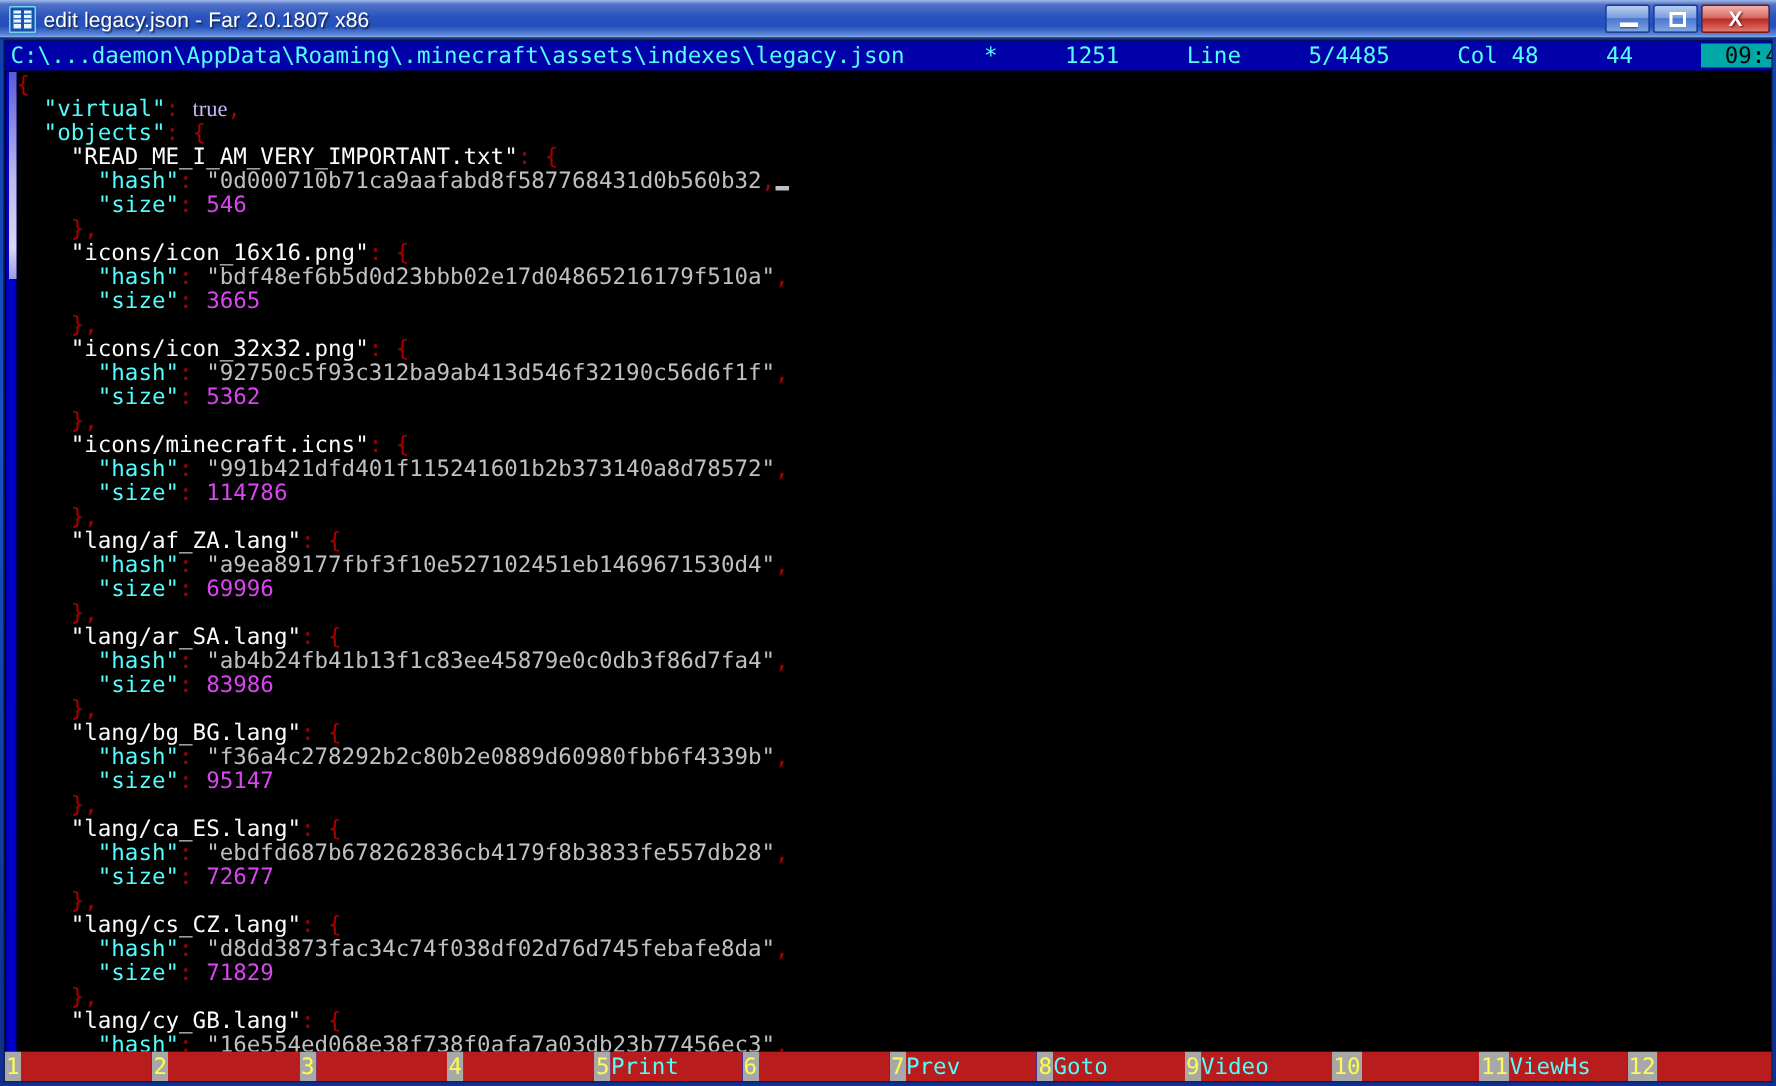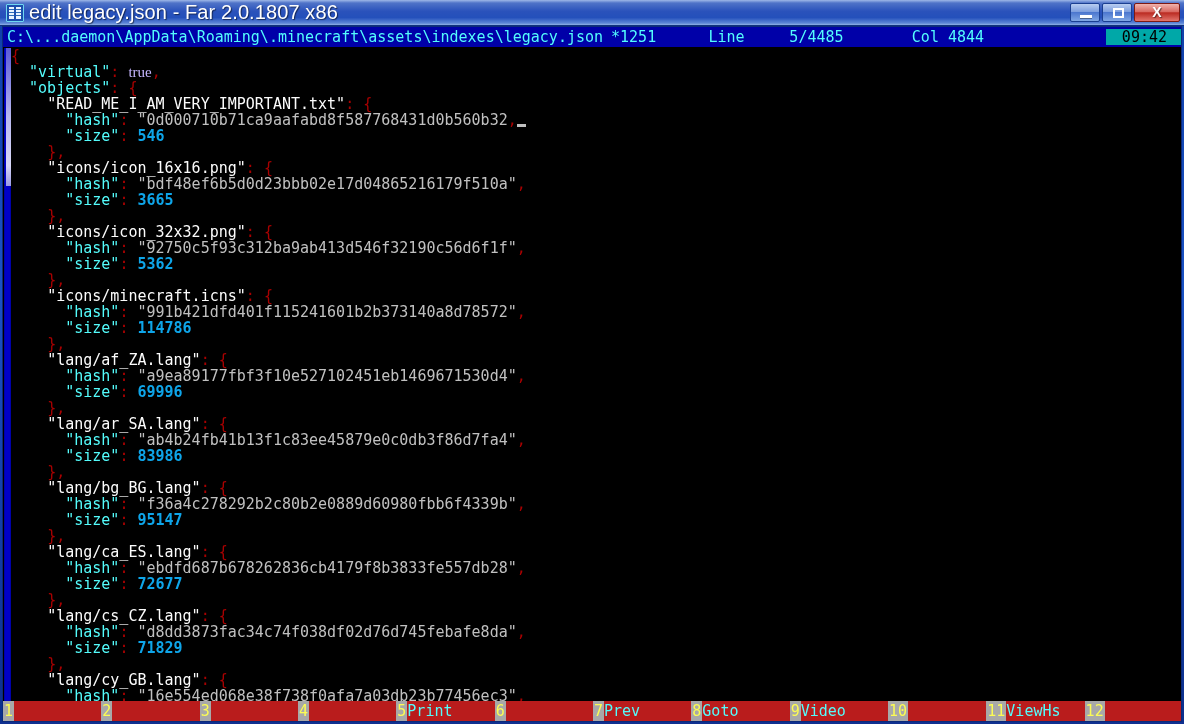--- a/index.html
+++ b/index.html
@@ -58,21 +58,21 @@
     box-shadow:
        7px 0 0 0 #2a6ab8,
        0px 3px 0 0 #2a6ab8,
        7px 3px 0 0 #2a6ab8,
        0px 6px 0 0 #2a6ab8,
        7px 6px 0 0 #2a6ab8;
   }
   .title-text {
     color: #ffffff;
     font-family: "Liberation Sans", sans-serif;
-    font-size: 20px;
+    font-size: 14px;
     letter-spacing: 0.1px;
     text-shadow: 1px 1px 1px rgba(0,0,0,0.55);
     white-space: nowrap;
     flex: 1 1 auto;
   }
   .win-buttons {
     display: flex;
     align-items: center;
     gap: 2px;
     padding-right: 4px;
@@ -129,20 +129,21 @@
     position: absolute;
     left: 0; top: 0;
     width: 1180px; height: 20px;
     background: #0000a8;
     display: flex;
     align-items: center;
     color: #54fcfc;
     font-size: 15px;
     white-space: pre;
     overflow: hidden;
+    gap: 45px;
   }
   .st-path   { padding-left: 4px; }
   .st-mod    { padding-left: 8px; color: #54fcfc; }
   .st-size   { width: 120px; text-align: left; }
   .st-line   { width: 110px; }
   .st-lineno { width: 130px; }
   .st-col    { width: 110px; text-align: right; }
   .st-extra  { width: 190px; text-align: left; }
   .st-clock  {
     margin-left: auto;
@@ -166,21 +167,21 @@
     white-space: pre;
     font-size: 15px;
     line-height: 16px;
   }
   .code .ln { display: block; height: 16px; }
   .tok-brace  { color: #a80000; }
   .tok-punct  { color: #a80000; }
   .tok-key    { color: #fcfcfc; }
   .tok-ckey   { color: #54fcfc; }
   .tok-str    { color: #c0c0c0; }
-  .tok-num    { color: #0ea5e9; font-weight: bold; }
+  .tok-num    { color: #d946ef; }
   .tok-bool   { color: #c4b5fd; font-family: Liberation Serif, serif; }
   .cursor-cell {
     display: inline-block;
     width: 9px; height: 14px;
     position: relative;
     vertical-align: bottom;
   }
   .cursor-cell::after {
     content: "";
     position: absolute;

